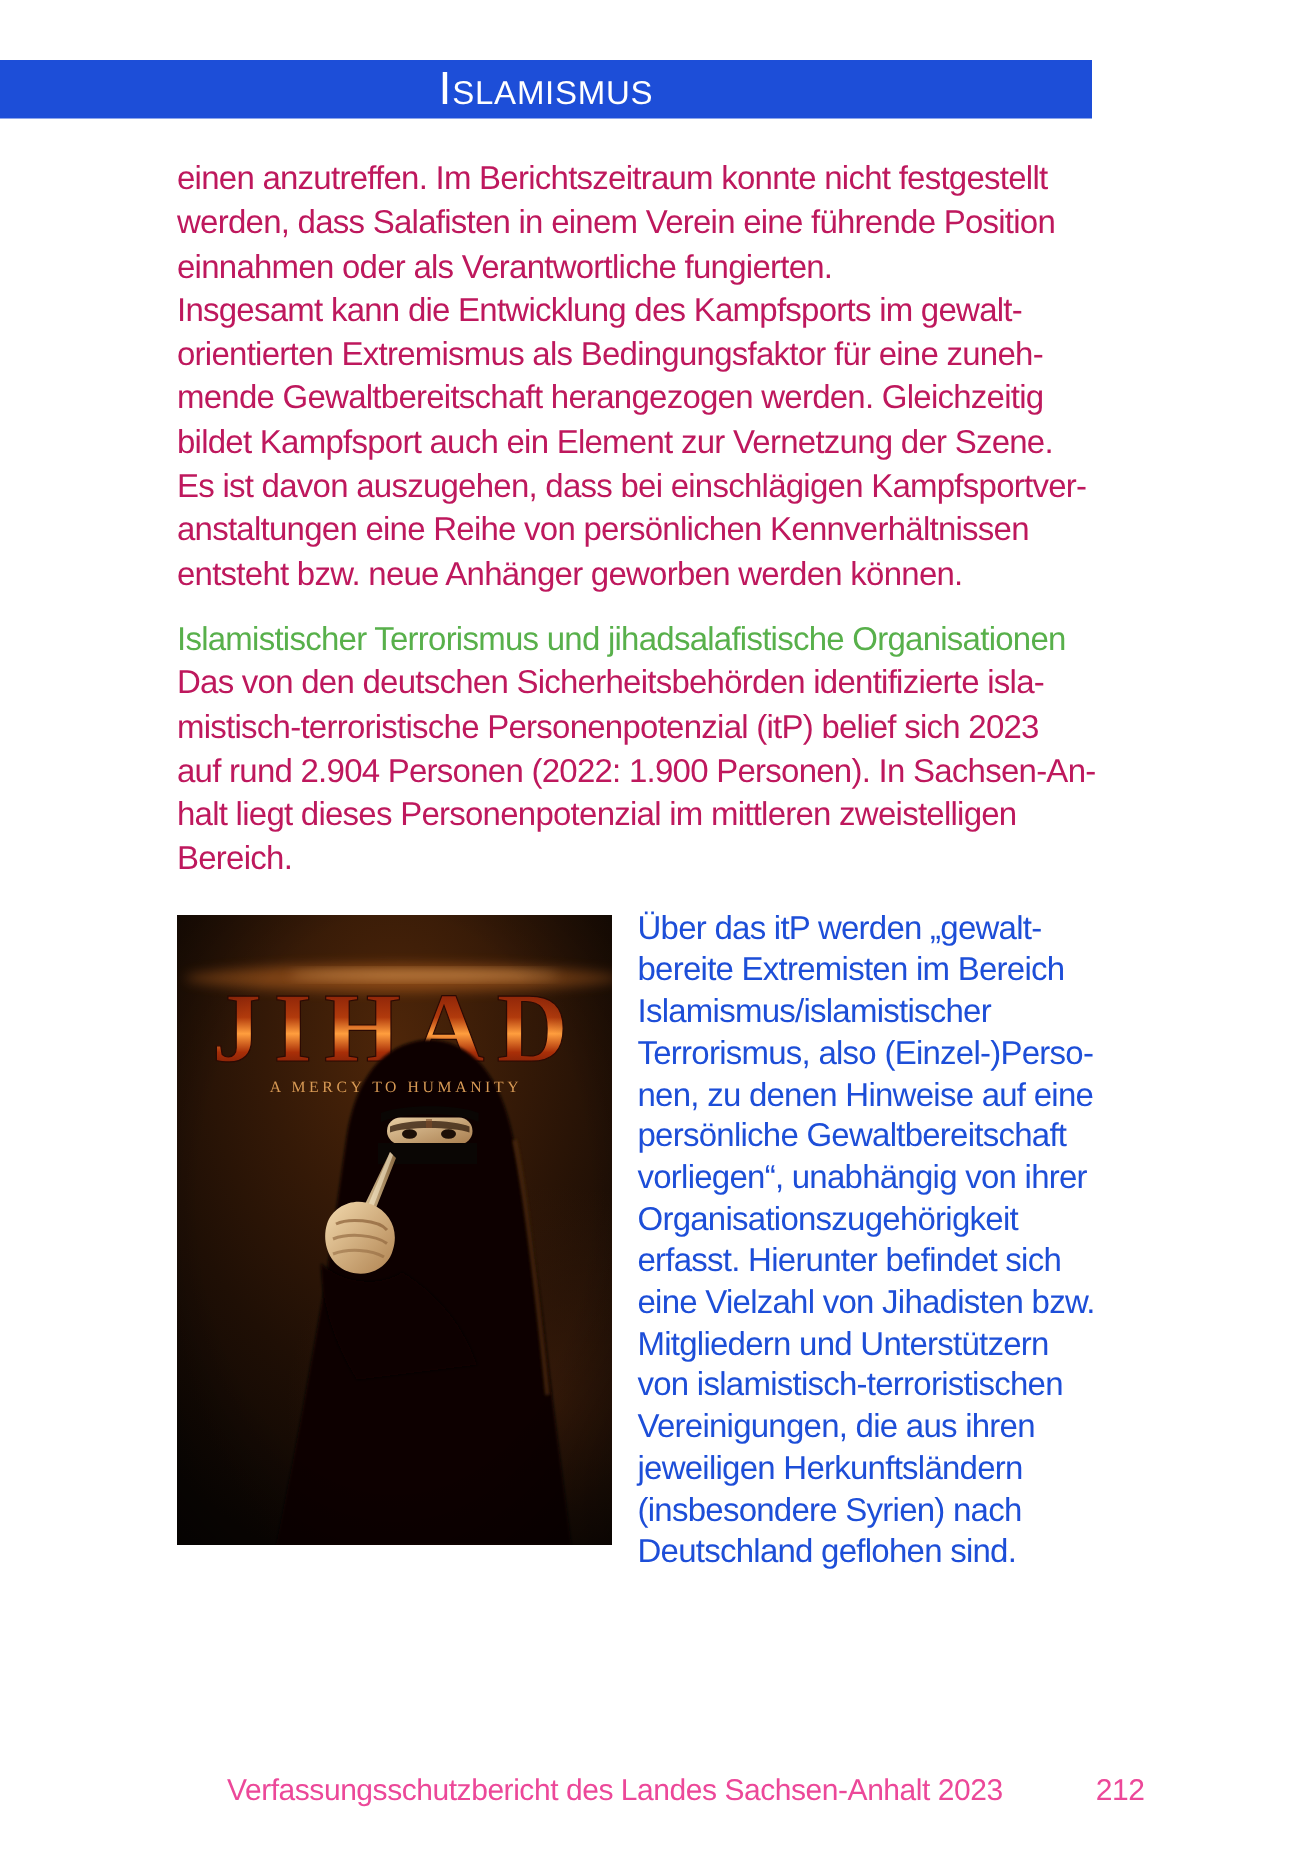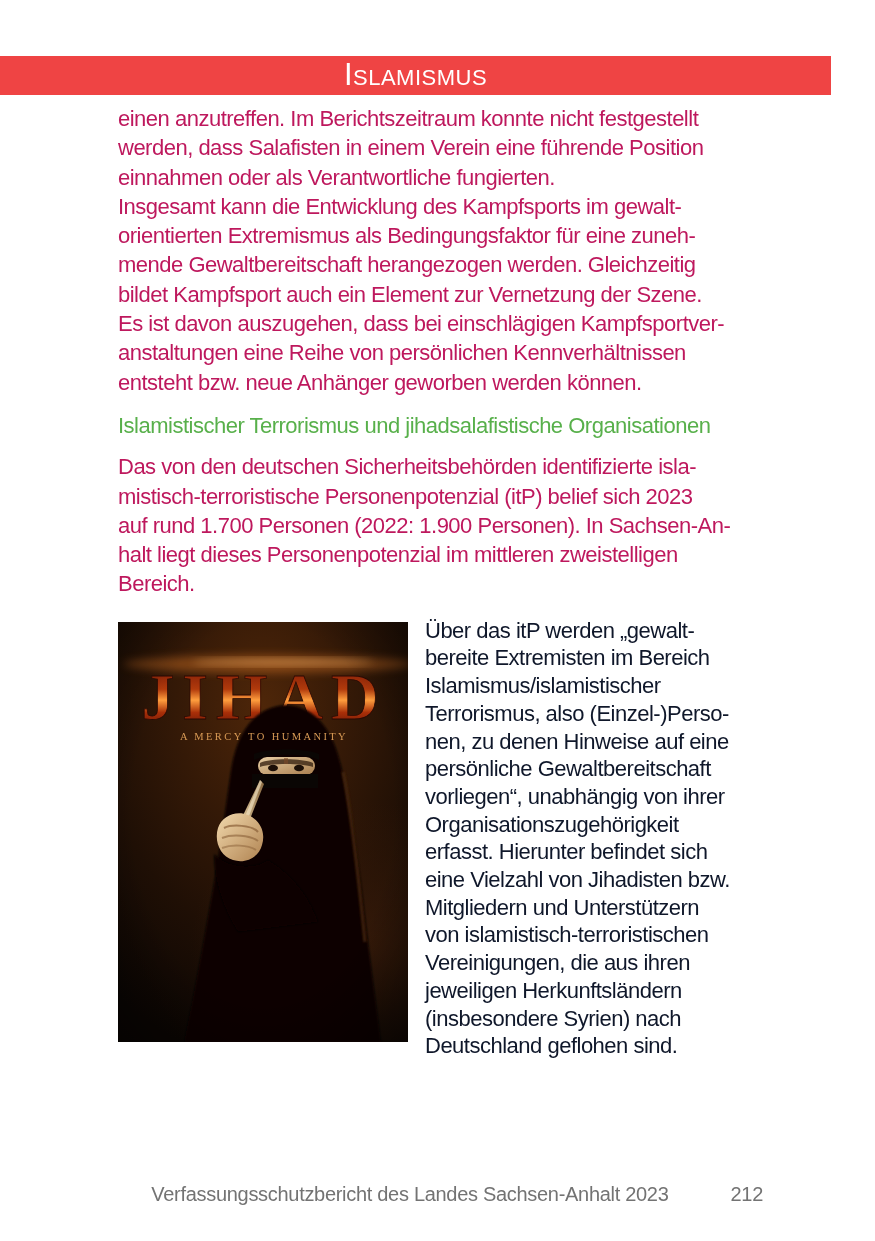--- a/index.html
+++ b/index.html
@@ -8,22 +8,22 @@
     background: #ffffff;
     font-family: "Liberation Sans", sans-serif;
     color: #3b3b3b;
     position: relative;
     overflow: hidden;
   }
   .page { position: absolute; inset: 0; }
 
   
   .header-bar {
-    position: absolute; top: 56px; left: 0; width: 831px; height: 39px;
-    background: #ef4444;
+    position: absolute; top: 40px; left: 0; width: 728px; height: 39px;
+    background: #1d4ed8;
     display: flex; align-items: center; justify-content: center;
   }
   .header-title {
     color: #ffffff;
     font-variant: small-caps;
     font-size: 31px;
     letter-spacing: 0.5px;
     line-height: 1;
     transform: translateY(-1px);
   }
@@ -34,21 +34,21 @@
   }
   .body-text {
     margin: 0;
     font-size: 22px;
     line-height: 29.3px;
     letter-spacing: -0.5px;
     white-space: pre-line;
     color: #be185d;
   }
   .sub-heading {
-    margin: 14px 0 12px 0;
+    margin: 14px 0 0 0;
     font-size: 22px;
     font-weight: 400;
     line-height: 29.3px;
     letter-spacing: -0.5px;
     color: #58b04b;
   }
 
   
   .media-row {
     margin-top: 23px;
@@ -60,31 +60,31 @@
     width: 290px; height: 420px;
     display: block;
   }
   .side-text {
     margin: -5px 0 0 17px;
     width: 356px;
     font-size: 22px;
     line-height: 27.7px;
     letter-spacing: -0.5px;
     white-space: pre-line;
-    color: #0f172a;
+    color: #1d4ed8;
   }
 
   
   .footer {
     position: absolute; left: 118px; bottom: 35px; width: 645px;
     display: flex; justify-content: flex-end; align-items: baseline;
     gap: 62px;
     font-size: 20px;
     letter-spacing: -0.3px;
-    color: #737373;
+    color: #ec4899;
   }
 </style>
 </head>
 <body>
 
 <div class="page">
 
   <div class="header-bar">
     <span class="header-title">Islamismus</span>
   </div>
@@ -99,21 +99,21 @@
 mende Gewaltbereitschaft herangezogen werden. Gleichzeitig
 bildet Kampfsport auch ein Element zur Vernetzung der Szene.
 Es ist davon auszugehen, dass bei einschlägigen Kampfsportver-
 anstaltungen eine Reihe von persönlichen Kennverhältnissen
 entsteht bzw. neue Anhänger geworben werden können.</p>
 
     <h2 class="sub-heading">Islamistischer Terrorismus und jihadsalafistische Organisationen</h2>
 
     <p class="body-text">Das von den deutschen Sicherheitsbehörden identifizierte isla-
 mistisch-terroristische Personenpotenzial (itP) belief sich 2023
-auf rund 1.700 Personen (2022: 1.900 Personen). In Sachsen-An-
+auf rund 2.904 Personen (2022: 1.900 Personen). In Sachsen-An-
 halt liegt dieses Personenpotenzial im mittleren zweistelligen
 Bereich.</p>
 
     <div class="media-row">
 
       <svg class="poster" viewBox="0 0 290 420" xmlns="http://www.w3.org/2000/svg">
         <defs>
           <radialGradient id="bgGlow" cx="50%" cy="20%" r="85%">
             <stop offset="0%" stop-color="#4e2609"></stop>
             <stop offset="35%" stop-color="#341907"></stop>

